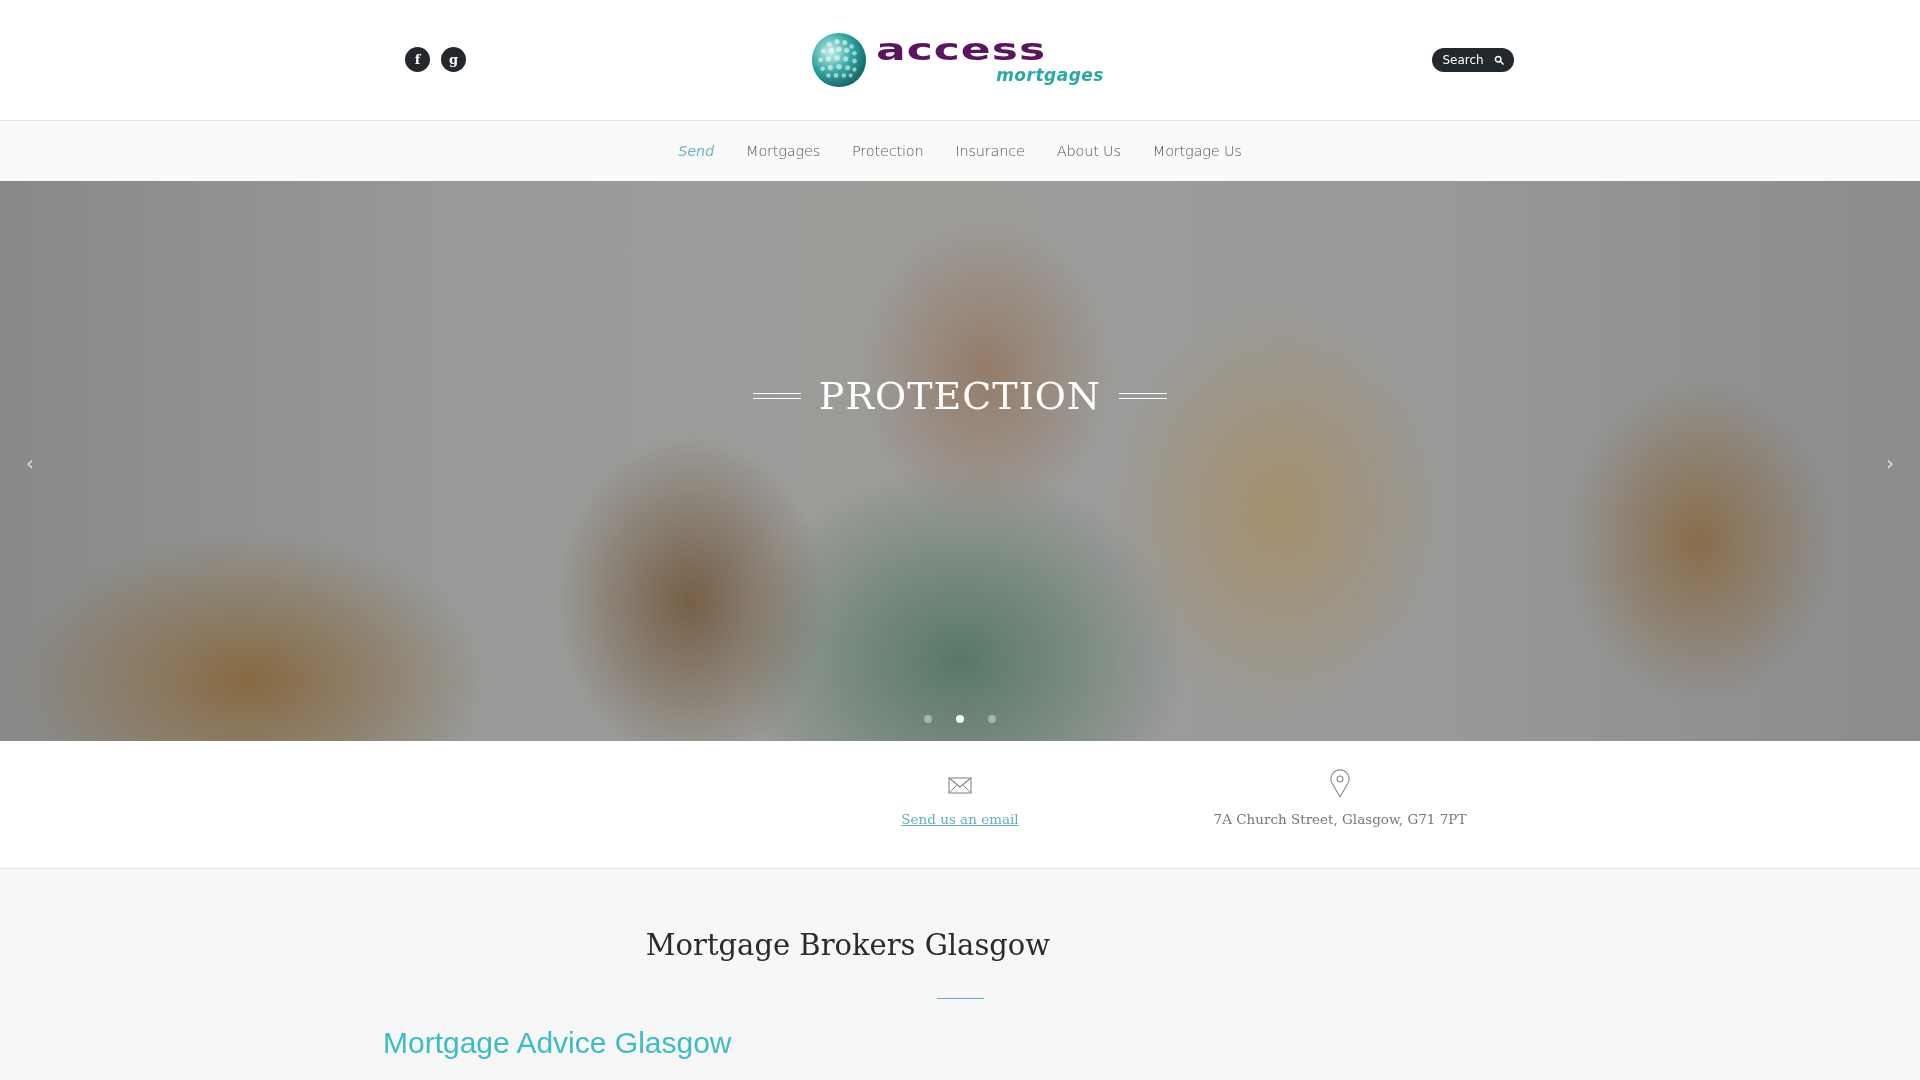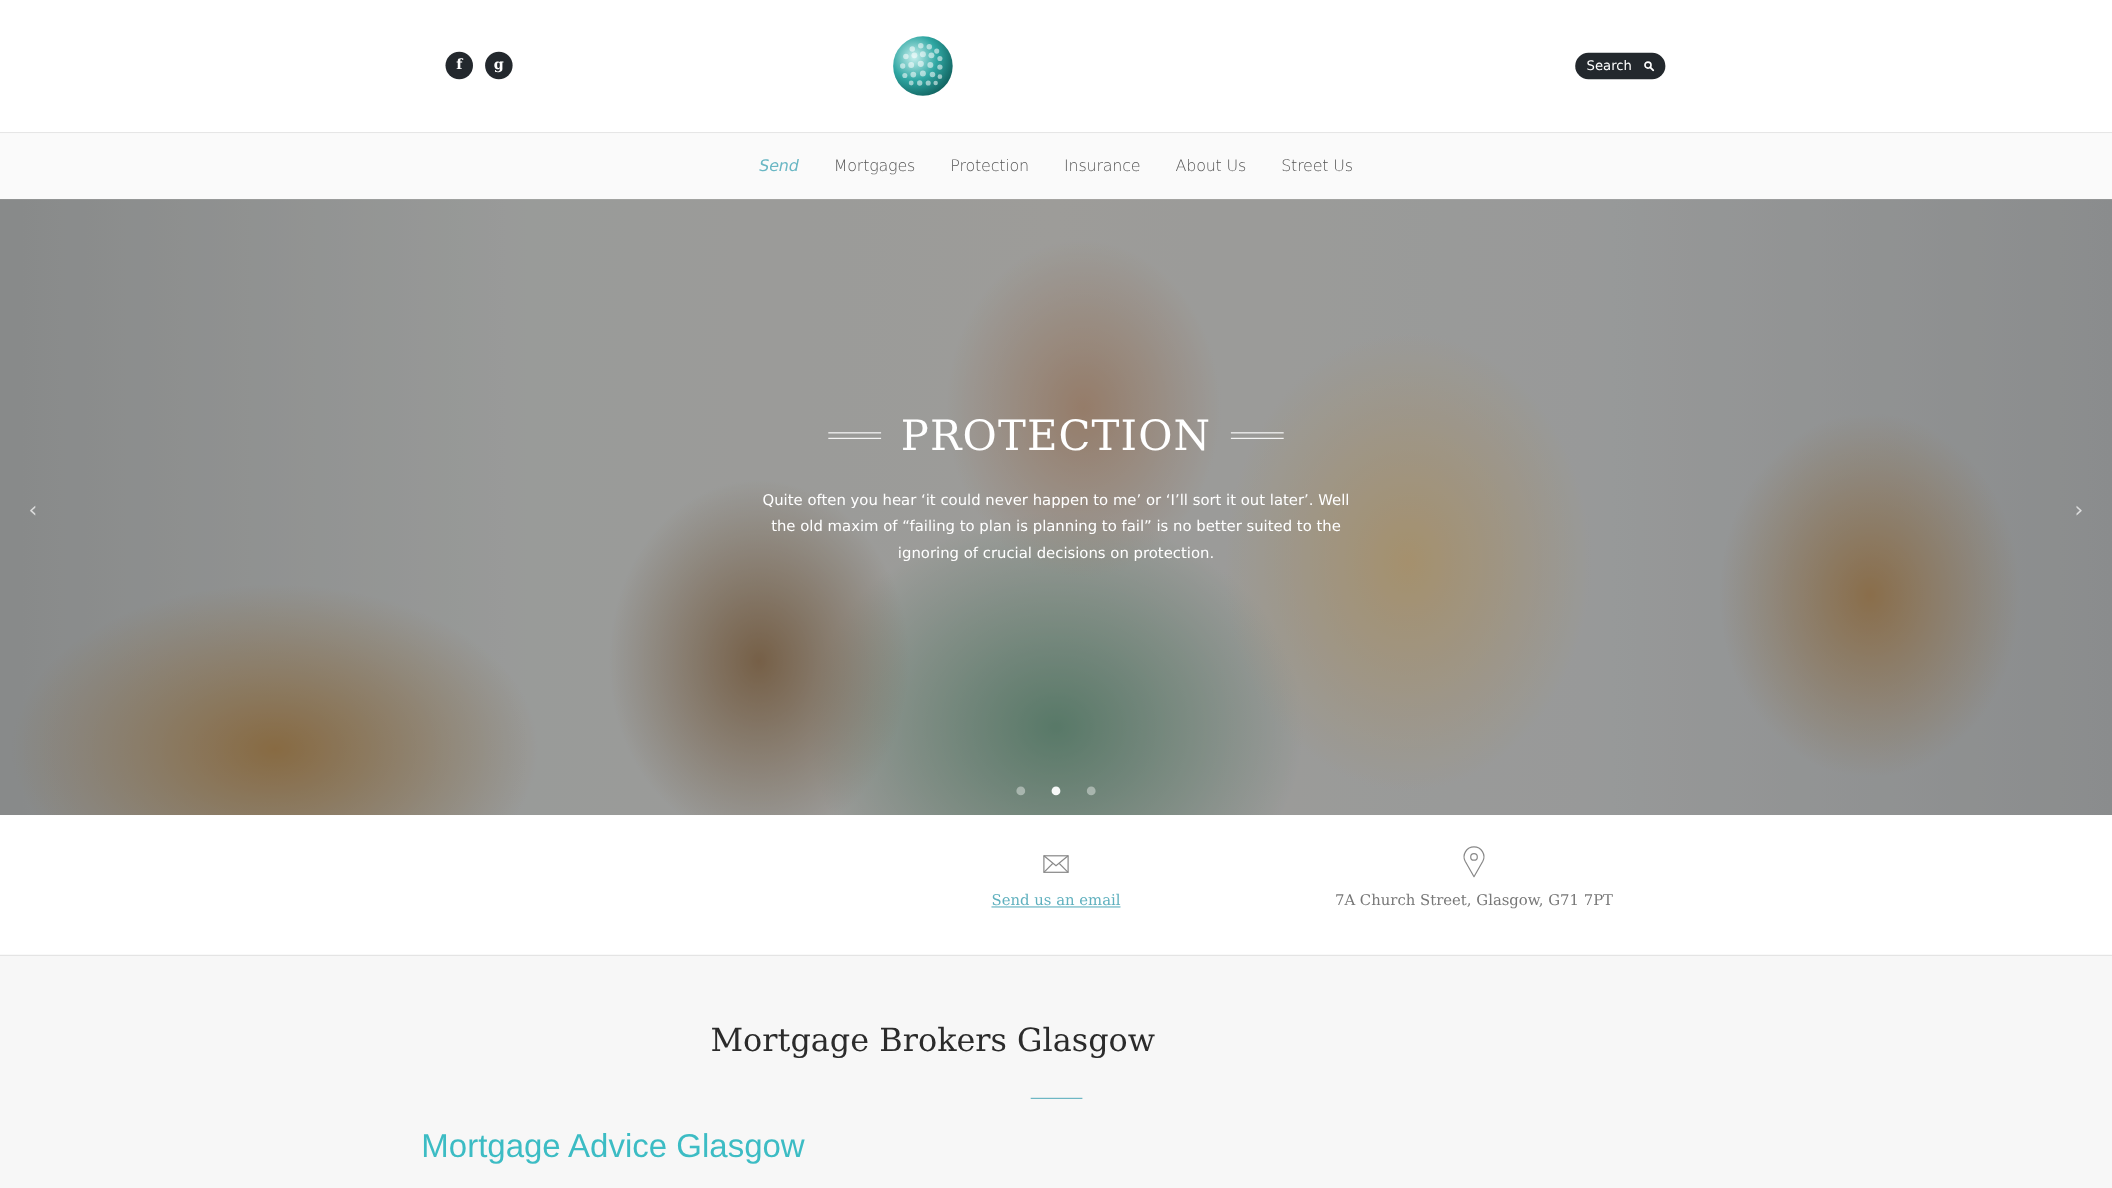--- a/index.html
+++ b/index.html
@@ -96,48 +96,51 @@
           <circle cx="21" cy="38" r="2.7"></circle>
           <circle cx="30" cy="37" r="2.8"></circle>
           <circle cx="39" cy="38" r="2.6"></circle>
           <circle cx="46" cy="40" r="2.2"></circle>
         <circle cx="19" cy="46" r="2.3"></circle>
           <circle cx="27" cy="46" r="2.5"></circle>
           <circle cx="35" cy="46" r="2.4"></circle>
           <circle cx="42" cy="46" r="2.1"></circle>
       </g>
     </svg>
+    <div class="logo-text">
+      <div class="logo-access">access</div>
+      <div class="logo-mortgages">mortgages</div>
+    </div>
   </div>
 
   <div class="search-pill">
     <span>Search</span>
     <svg viewBox="0 0 12 12">
       <circle cx="5" cy="5" r="3.3" fill="none" stroke="#fff" stroke-width="1.8"></circle>
       <line x1="7.5" y1="7.5" x2="10.8" y2="10.8" stroke="#fff" stroke-width="2" stroke-linecap="round"></line>
     </svg>
   </div>
 </div>
 
 <nav class="nav">
   <span class="nav-item active">Send</span>
   <span class="nav-item">Mortgages</span>
   <span class="nav-item">Protection</span>
   <span class="nav-item">Insurance</span>
   <span class="nav-item">About Us</span>
-  <span class="nav-item">Street Us</span>
+  <span class="nav-item">Mortgage Us</span>
 </nav>
 
 <section class="hero">
   <div class="hero-overlay"></div>
   <div class="hero-title">
     <span class="deco-lines"></span>
     <h1>PROTECTION</h1>
     <span class="deco-lines"></span>
   </div>
-  <p class="hero-text">Quite often you hear ‘it could never happen to me’ or ‘I’ll sort it out later’. Well the old maxim of “failing to plan is planning to fail” is no better suited to the ignoring of crucial decisions on protection.</p>
   <div class="hero-arrow prev">‹</div>
   <div class="hero-arrow next">›</div>
   <div class="dots">
     <span class="dot"></span>
     <span class="dot active"></span>
     <span class="dot"></span>
   </div>
 </section>
 
 <section class="info">

